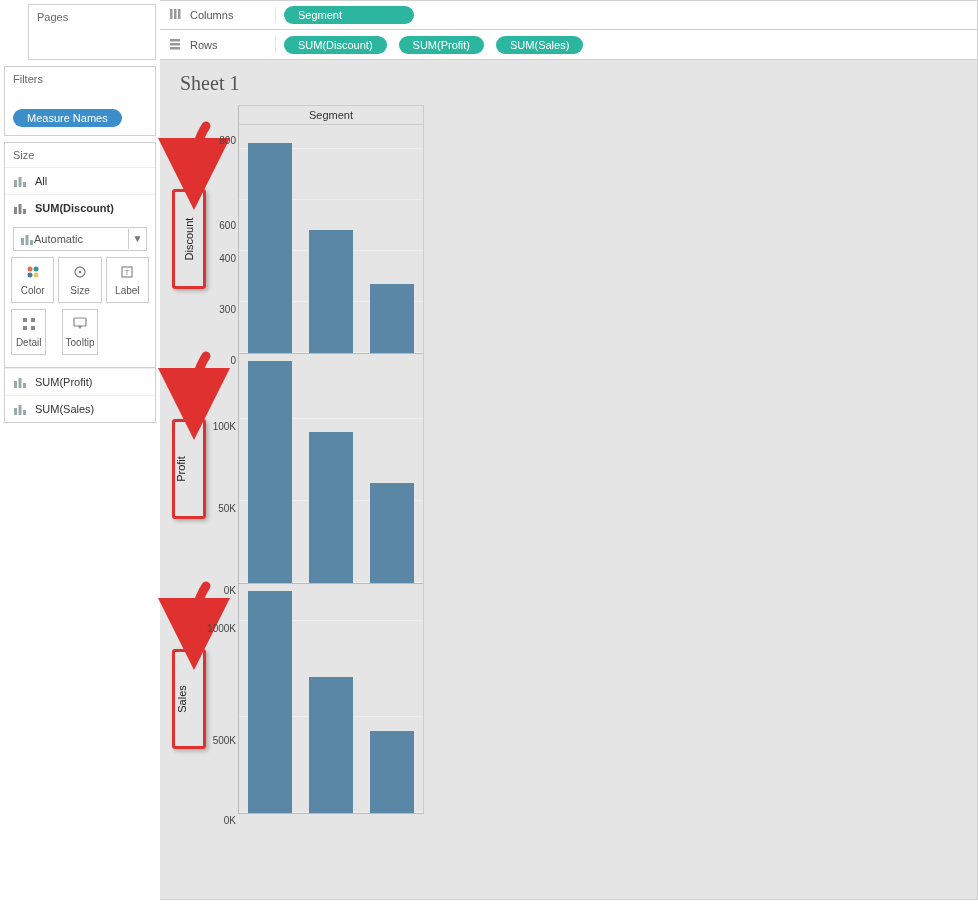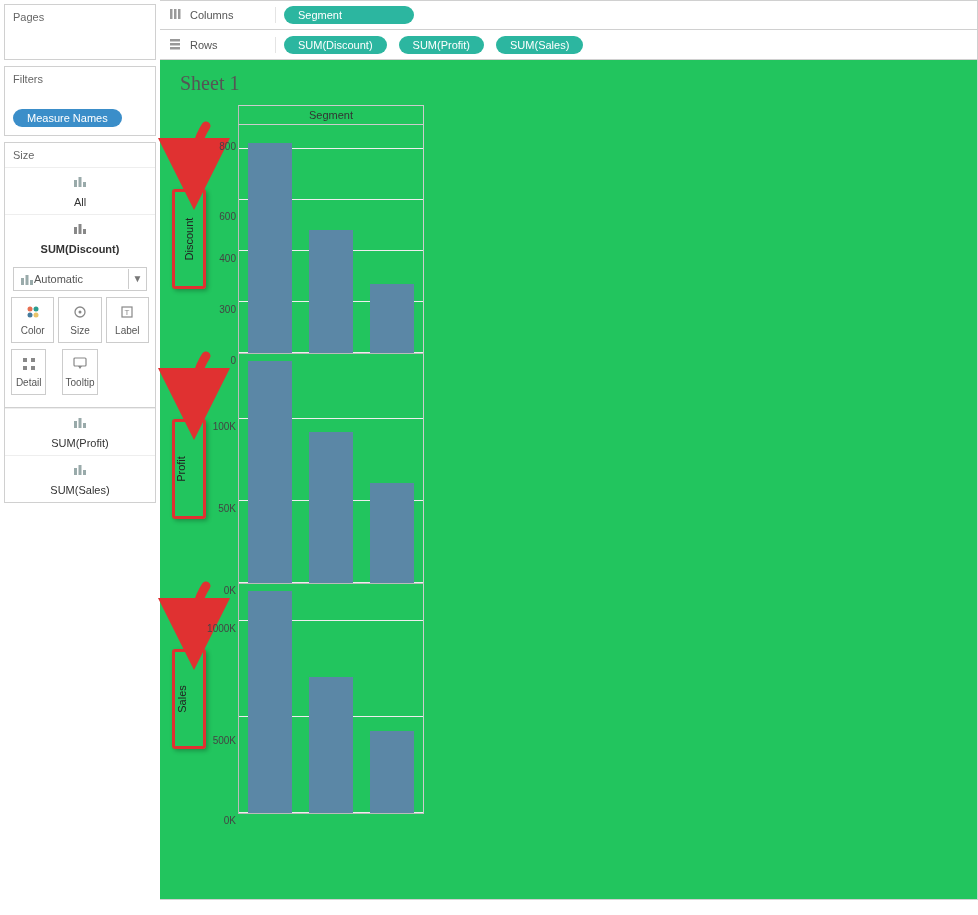--- a/index.html
+++ b/index.html
@@ -1,46 +1,46 @@
 <!DOCTYPE html>
 <html><head>
 <meta charset="utf-8">
 <style>
   * { box-sizing: border-box; margin: 0; padding: 0; }
   body { font-family: Arial, Helvetica, sans-serif; font-size: 12px; color: #333; background: #fff; width: 978px; }
   .layout { display: flex; }
   .sidebar { width: 160px; display: flex; flex-direction: column; gap: 6px; padding: 4px; }
   .card { border: 1px solid #d0d0d0; background: #fff; }
   .card-title { font-size: 11px; color: #666; padding: 6px 8px; }
-  .pages-card { height: 56px; }
+  .pages-card { height: 56px; margin-left: 24px; }
   .pill-row { padding: 4px 8px 8px 8px; margin-top: 14px; }
   .pill { display: inline-block; background: #3b8ec9; color: #fff; border-radius: 999px; padding: 3px 14px; font-size: 11px; }
   .pill-teal { background: #2cb6a0; color: #fff; border-radius: 999px; padding: 3px 14px; font-size: 11px; display:inline-block; margin-right: 6px; }
   .marks-card { }
-  .mark-item { display:flex; align-items:center; gap:8px; padding:6px 8px; border-top:1px solid #eee; font-size:11px; color:#333;flex-direction:column; }
+  .mark-item { display:flex; align-items:center; gap:8px; padding:6px 8px; border-top:1px solid #eee; font-size:11px; color:#333; }
   .mark-item.bold { font-weight: bold; }
   .bar-ico { display:inline-block; width:14px; }
   .bar-ico svg { display:block; }
   .mark-type { display:flex; align-items:center; border:1px solid #ccc; margin:6px 8px; }
   .mark-type-label { flex:1; display:flex; align-items:center; padding:4px 6px; font-size:11px; color:#555;}
   .mark-type-dd { width:18px; border-left:1px solid #ccc; text-align:center; font-size:10px; color:#777; line-height:20px;}
   .mark-btn-grid { display:grid; grid-template-columns: repeat(3,1fr); gap:4px; padding:0 6px 6px 6px;}
   .mark-btn { border:1px solid #ccc; height:46px; display:flex; flex-direction:column; align-items:center; justify-content:center; font-size:10px; color:#555; gap:3px; }
   .mark-btn-row2 { display:grid; grid-template-columns: repeat(3,1fr); gap:16px; padding:0 6px 8px 6px;}
   .mark-btn svg { width:16px; height:16px; }
   .sub-marks { border-top:1px solid #d0d0d0; margin-top:4px;}
   .sub-marks .mark-item { border-top:1px solid #eee; }
 
   .main { flex:1; display:flex; flex-direction:column; }
   .shelf-row { display:flex; align-items:center; border:1px solid #d0d0d0; border-left:none; height:30px; }
   .shelf-label { width:116px; display:flex; align-items:center; gap:8px; padding:0 8px; font-size:11px; color:#555; border-right:1px solid #e4e4e4;}
   .shelf-pills { display:flex; align-items:center; gap:6px; padding:0 8px; flex:1;}
   .shelf-row + .shelf-row { border-top:none; }
 
-  .viz-wrap { border:1px solid #d0d0d0; border-top:none; border-left:none; padding:12px 6px 8px 14px; min-height:840px; background:#22c55e; position:relative;}
+  .viz-wrap { border:1px solid #d0d0d0; border-top:none; border-left:none; padding:12px 6px 8px 14px; min-height:840px; background:#e5e5e5; position:relative;}
   .sheet-title { font-family: Georgia, 'Times New Roman', serif; font-size:20px; color:#555; margin:0 0 10px 6px;}
   .chart { position:relative; }
   .col-header { text-align:center; font-size:11px; color:#333; }
   .facets { display:flex; flex-direction:column; }
   .facet { display:flex; position:relative;}
   .y-axis-col { width:64px; position:relative;}
   .y-axis-label { position:absolute; left:-6px; top:50%; transform: translateY(-50%) rotate(-90deg); transform-origin:center; font-size:11px; color:#222; white-space:nowrap;}
   .y-ticks { position:relative; height:100%; }
   .y-tick { position:absolute; right:2px; font-size:10px; color:#444; transform: translateY(50%); }
   .plot { border-left:1px solid #bbb; border-bottom:1px solid #bbb; border-top:1px solid #ccc; border-right:1px solid #ccc; position:relative; width:186px; height:230px;}
@@ -249,22 +249,22 @@
                       <marker id="ah0" markerWidth="8" markerHeight="8" refX="4" refY="4" orient="auto">
                         <path d="M0 0 L8 4 L0 8 Z" fill="#e03131"></path>
                       </marker>
                     </defs>
                     <path d="M26 6 Q 14 24 14 54" stroke="#e03131" stroke-width="9" fill="none" marker-end="url(#ah0)" stroke-linecap="round"></path>
                   </svg></div>
                 <div class="y-ticks" style="height: 230px;">
                   <div class="y-tick" style="bottom: -6px;">0</div>
                   <div class="y-tick" style="bottom: 45.1111px;">300</div>
                   <div class="y-tick" style="bottom: 96.2222px;">400</div>
-                  <div class="y-tick" style="bottom: 138px;">600</div>
-                  <div class="y-tick" style="bottom: 208px;">800</div>
+                  <div class="y-tick" style="bottom: 129px;">600</div>
+                  <div class="y-tick" style="bottom: 214px;">800</div>
                 </div>
               </div>
               <div class="plot">
                 <div class="gridline" style="bottom: 0px;"></div>
                 <div class="gridline" style="bottom: 51.1111px;"></div>
                 <div class="gridline" style="bottom: 102.222px;"></div>
                 <div class="gridline" style="bottom: 153.333px;"></div>
                 <div class="gridline" style="bottom: 204.444px;"></div>
                 <div class="bars">
                   <div class="bar-cell">

